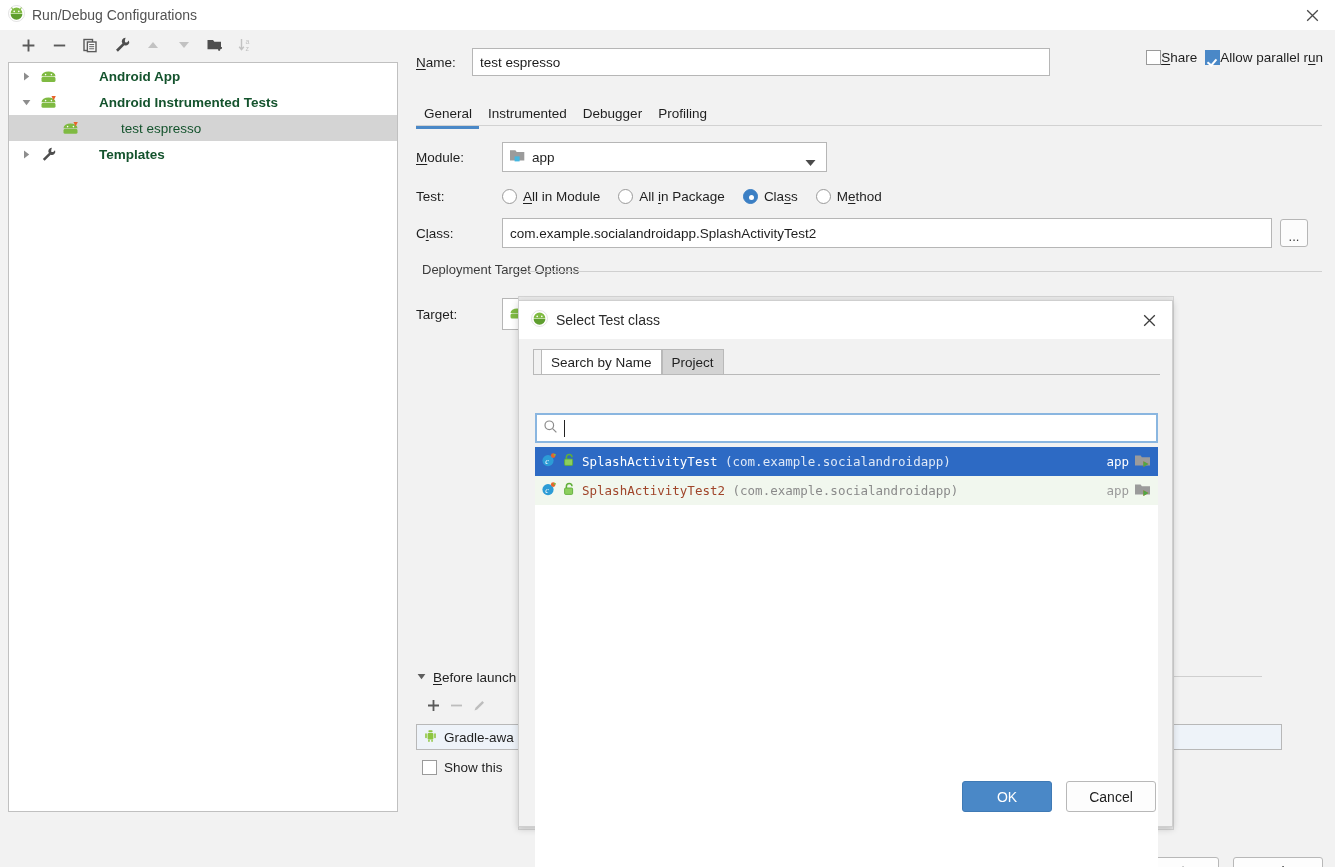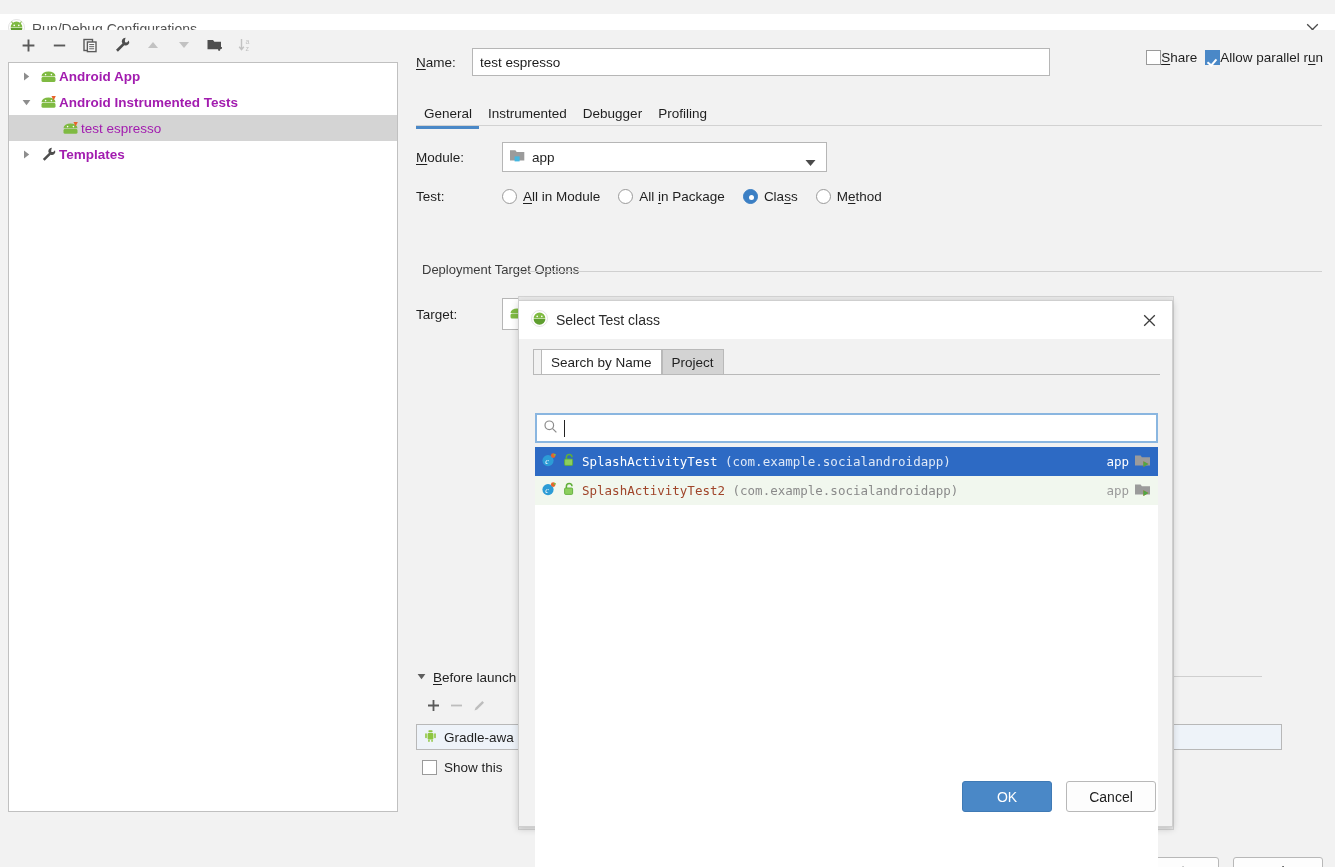--- a/index.html
+++ b/index.html
@@ -10,21 +10,21 @@
     font-size:13.5px;
     color:#1f1f1f;
     background:#f2f2f2;
     overflow:hidden;
     position:relative;
     -webkit-font-smoothing:antialiased;
   }
 
   
   #titlebar{
-    position:absolute; left:0; top:14px; width:1335px; height:30px;
+    position:absolute; left:0; top:0; width:1335px; height:30px;
     background:#ffffff;
     display:flex; align-items:center;
   }
   #titlebar .droid-logo{ margin-left:8px; margin-right:7px; display:block; }
   #titlebar .title-text{
     font-size:14px; color:#525252;
   }
   #win-close{
     position:absolute; right:0; top:0; width:45px; height:30px;
     display:flex; align-items:center; justify-content:center;
@@ -55,21 +55,21 @@
     overflow:hidden;
   }
   .tree-row{
     height:26px; display:flex; align-items:center; padding-left:6px; cursor:default;
     white-space:nowrap;
   }
   .tree-row.selected{ background:#d4d4d4; }
   .tw{ width:22px; display:flex; align-items:center; justify-content:center; }
   .tw svg{ display:block; }
   .tree-ico{ width:22px; display:flex; align-items:center; justify-content:center; }
-  .tree-label{ font-weight:bold; font-size:13.5px; color:#a21caf; }
+  .tree-label{ font-weight:bold; font-size:13.5px; color:#14532d;margin-left:40px; }
   .tree-label.leaf{ font-weight:normal; }
   .tree-row.child{ padding-left:50px; }
 
   
   #right-panel{
     position:absolute; left:400px; top:0; width:935px; height:782px;
   }
   .row{ display:flex; align-items:center; }
 
   #name-row{ position:absolute; left:16px; top:18px; width:906px; height:28px; }
@@ -475,20 +475,27 @@
       <label class="radio-wrap">
         <span class="radio on"></span>
         <span class="field-label">Cla<span class="ul">s</span>s</span>
       </label>
       <label class="radio-wrap">
         <span class="radio"></span>
         <span class="field-label">M<span class="ul">e</span>thod</span>
       </label>
     </div>
 
+    <div id="class-row">
+      <span id="class-label" class="field-label">C<span class="ul">l</span>ass:</span>
+      <div id="class-input">
+        <span>com.example.socialandroidapp.SplashActivityTest2</span>
+      </div>
+      <div id="class-browse">...</div>
+    </div>
 
     <div id="deploy-group">
       <span class="legend">Deployment Target Options</span>
       <div class="gline"></div>
     </div>
 
     <div id="target-row">
       <span id="target-label" class="field-label">Target:</span>
       <div id="target-combo">
         <span>

